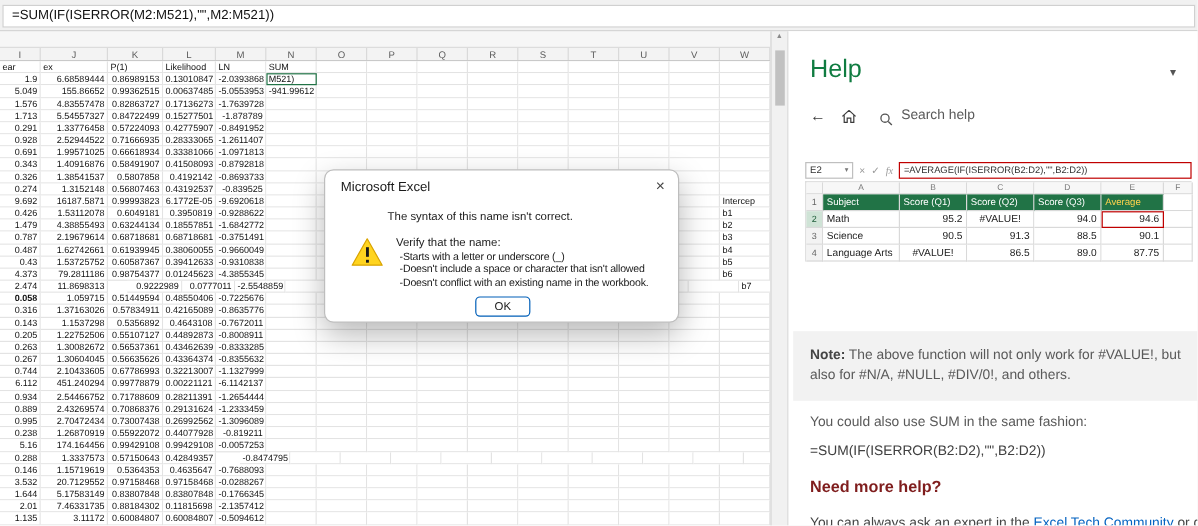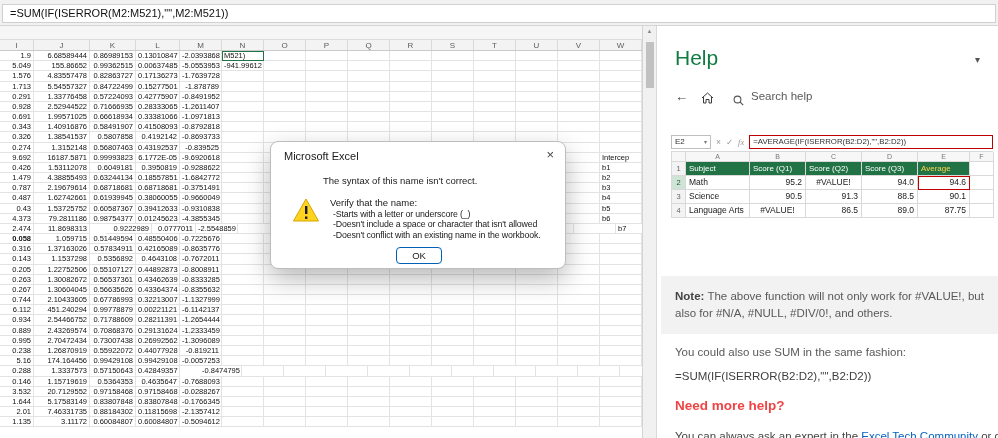--- a/index.html
+++ b/index.html
@@ -71,21 +71,21 @@
   .mgold{color:#ffd34d}
   .mtxt{text-align:left}
   .mval{text-align:right}
   .merr{text-align:center;padding:0 1px}
   .mred{outline:1.6px solid var(--error-red,#c00000);outline-offset:-1px;position:relative;z-index:1}
 
   .note{position:absolute;left:4px;top:250px;width:338px;background:#f2f2f2;padding:12px 14px;font-size:11.5px;line-height:17px;color:#595959}
   .note b{color:#444}
   .also{position:absolute;left:18px;top:320px;font-size:11.5px;color:#595959}
   .sumformula{position:absolute;left:18px;top:344px;font-size:11.5px;color:#404040}
-  .needmore{position:absolute;left:18px;top:372px;font-size:13.5px;font-weight:bold;color:#ef4444}
+  .needmore{position:absolute;left:18px;top:372px;font-size:13.5px;font-weight:bold;color:#7f1d1d}
   .footer{position:absolute;left:18px;top:404px;font-size:11.5px;color:#444;white-space:nowrap}
   .footer .lnk{color:#0563c1}
 </style>
 </head>
 <body>
 
 <div class="screen">
 
   <div class="fbar">
     <div class="fbar-field">=SUM(IF(ISERROR(M2:M521),"",M2:M521))</div>
@@ -104,20 +104,37 @@
         <div class="cl" style="width: 42px;">P</div>
         <div class="cl" style="width: 42px;">Q</div>
         <div class="cl" style="width: 42px;">R</div>
         <div class="cl" style="width: 42px;">S</div>
         <div class="cl" style="width: 42px;">T</div>
         <div class="cl" style="width: 42px;">U</div>
         <div class="cl" style="width: 42px;">V</div>
         <div class="cl" style="width: 42px;">W</div>
       </div>
     <div class="gridrows">
+        <div class="grow">
+          <div class="gcell txt" style="width: 34px;">ear</div>
+          <div class="gcell txt" style="width: 56px;">ex</div>
+          <div class="gcell txt" style="width: 46px;">P(1)</div>
+          <div class="gcell txt" style="width: 44px;">Likelihood</div>
+          <div class="gcell txt" style="width: 42px;">LN</div>
+          <div class="gcell txt" style="width: 42px;">SUM</div>
+          <div class="gcell txt" style="width: 42px;"></div>
+          <div class="gcell txt" style="width: 42px;"></div>
+          <div class="gcell txt" style="width: 42px;"></div>
+          <div class="gcell txt" style="width: 42px;"></div>
+          <div class="gcell txt" style="width: 42px;"></div>
+          <div class="gcell txt" style="width: 42px;"></div>
+          <div class="gcell txt" style="width: 42px;"></div>
+          <div class="gcell txt" style="width: 42px;"></div>
+          <div class="gcell txt" style="width: 42px;"></div>
+        </div>
         <div class="grow">
           <div class="gcell num" style="width: 34px;">1.9</div>
           <div class="gcell num" style="width: 56px;">6.68589444</div>
           <div class="gcell num" style="width: 46px;">0.86989153</div>
           <div class="gcell num" style="width: 44px;">0.13010847</div>
           <div class="gcell num" style="width: 42px;">-2.0393868</div>
           <div class="gcell txt edit" style="width: 42px;">M521)</div>
           <div class="gcell num" style="width: 42px;"></div>
           <div class="gcell num" style="width: 42px;"></div>
           <div class="gcell num" style="width: 42px;"></div>

